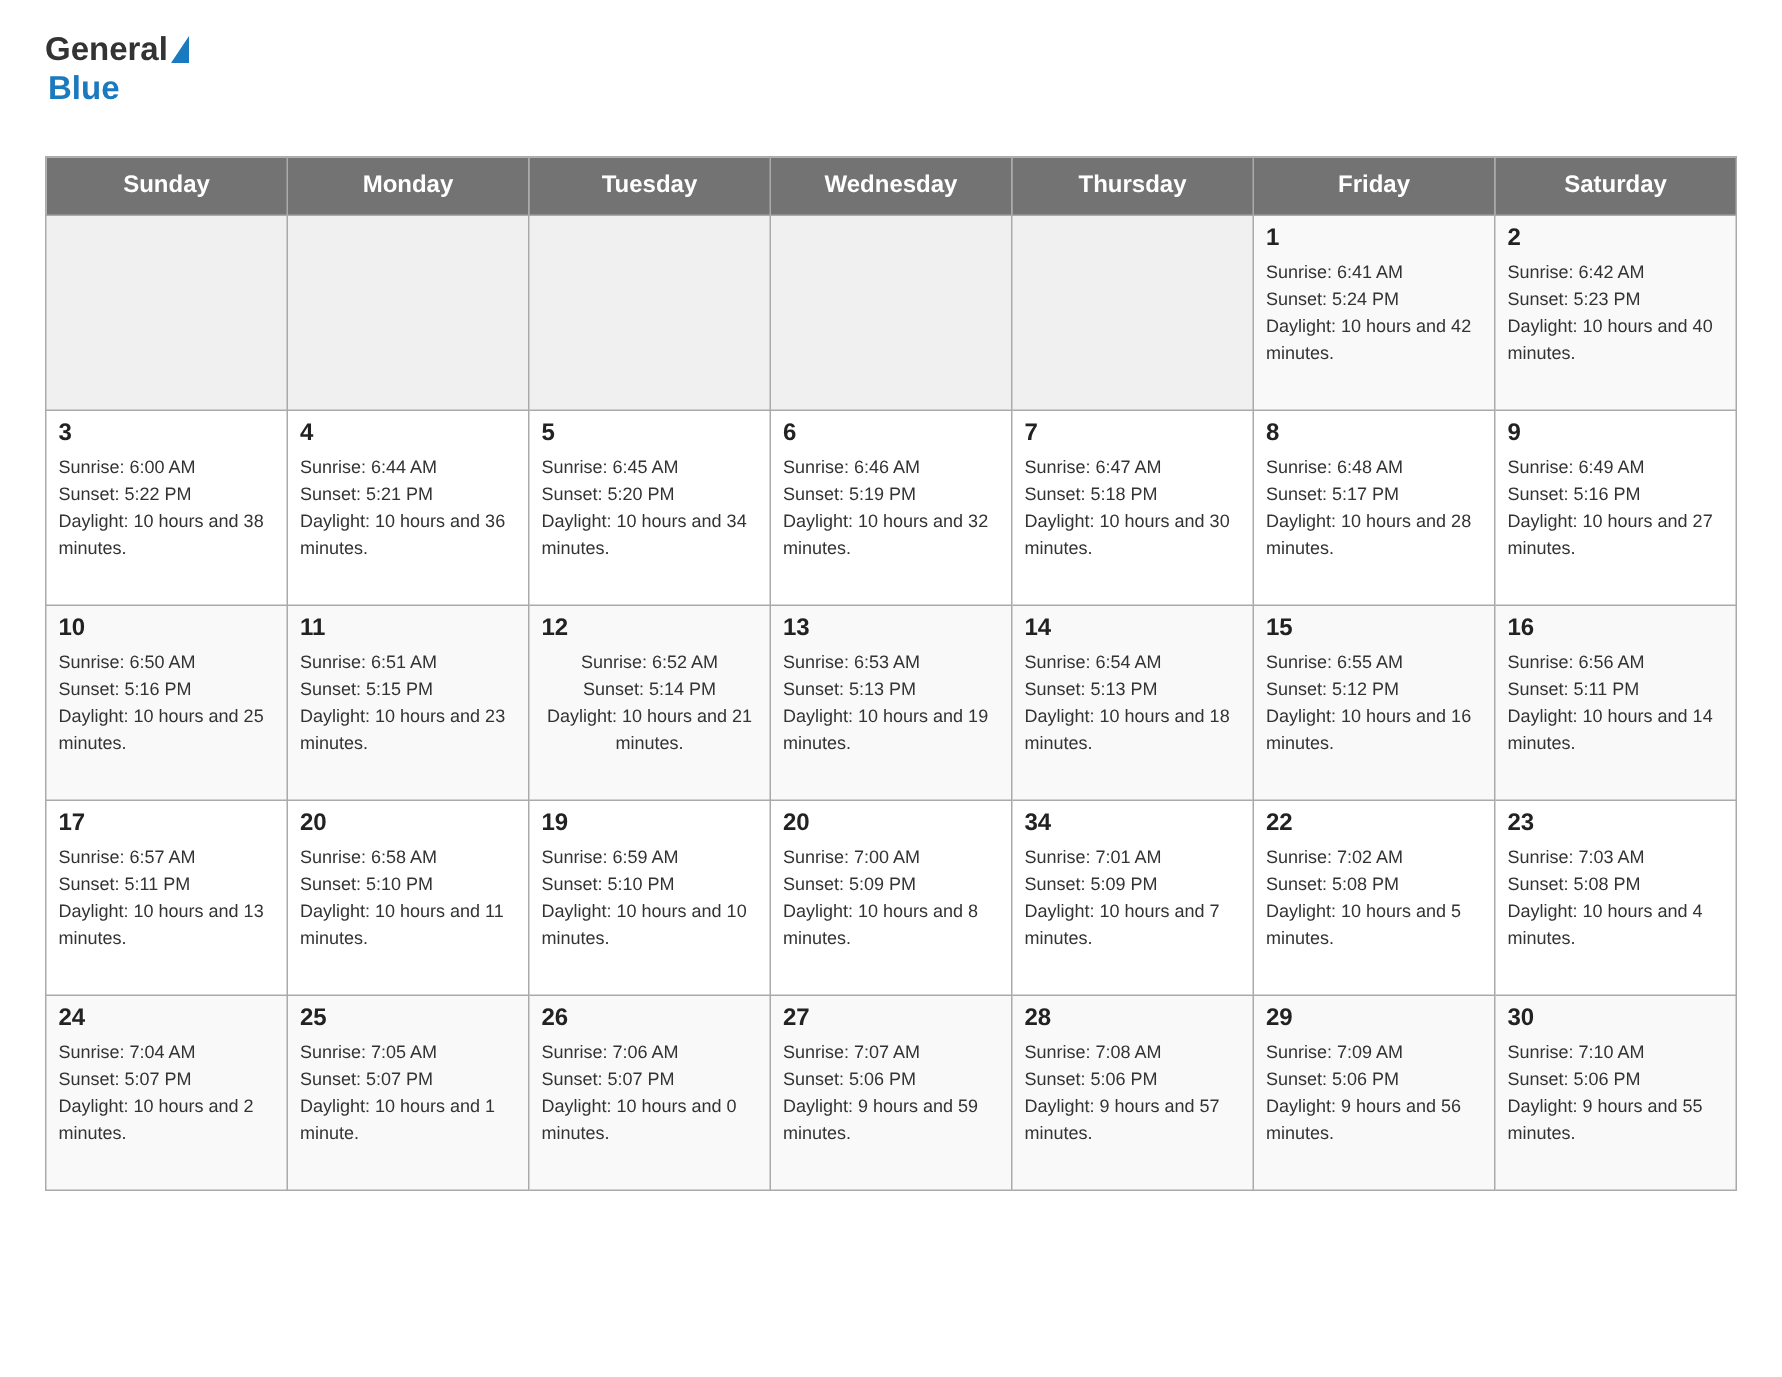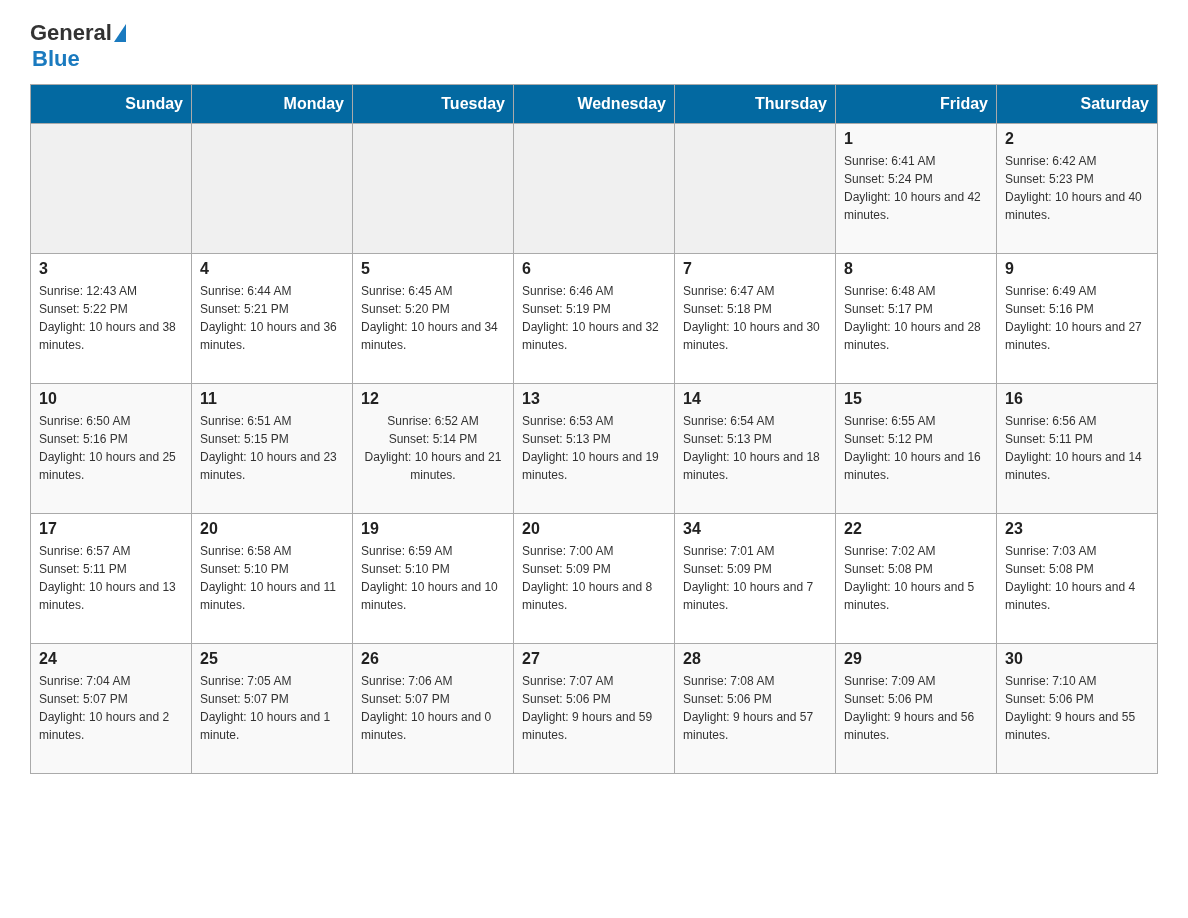--- a/index.html
+++ b/index.html
@@ -7,21 +7,21 @@
       font-family: Arial, sans-serif;
       background: #fff;
       padding: 20px 30px;
       width: 1188px;
       min-height: 918px;
     }
     .header {
       display: flex;
       justify-content: space-between;
       align-items: flex-end;
-      margin-bottom: 12px;
+      margin-bottom: 32px;
     }
     .logo {
       display: flex;
       flex-direction: column;
       align-items: flex-start;
     }
     .logo-top {
       display: flex;
       align-items: center;
     }
@@ -56,27 +56,27 @@
       font-size: 20px;
       color: #555;
       margin-top: 4px;
     }
     .calendar {
       width: 100%;
       border-collapse: collapse;
       border: 1px solid #aaa;
     }
     .calendar thead tr th {
-      background-color: #0369a1;
+      background-color: #737373;
       color: #fff;
       font-size: 16px;
       font-weight: bold;
       padding: 10px 8px;
       border: 1px solid #aaa;
-      text-align: right;
+      text-align: center;
     }
     .calendar tbody tr td {
       border: 1px solid #aaa;
       vertical-align: top;
       padding: 6px 8px;
       width: calc(100% / 7);
       min-height: 110px;
       height: 130px;
     }
     .day-number {
@@ -142,21 +142,21 @@
         <td>
           <span class="day-number">2</span>
           <div class="day-info" style="white-space: pre-line;">Sunrise: 6:42 AM
 Sunset: 5:23 PM
 Daylight: 10 hours and 40 minutes.</div>
         </td>
       </tr>
       <tr>
         <td>
           <span class="day-number">3</span>
-          <div class="day-info" style="white-space: pre-line;">Sunrise: 12:43 AM
+          <div class="day-info" style="white-space: pre-line;">Sunrise: 6:00 AM
 Sunset: 5:22 PM
 Daylight: 10 hours and 38 minutes.</div>
         </td>
         <td>
           <span class="day-number">4</span>
           <div class="day-info" style="white-space: pre-line;">Sunrise: 6:44 AM
 Sunset: 5:21 PM
 Daylight: 10 hours and 36 minutes.</div>
         </td>
         <td>

